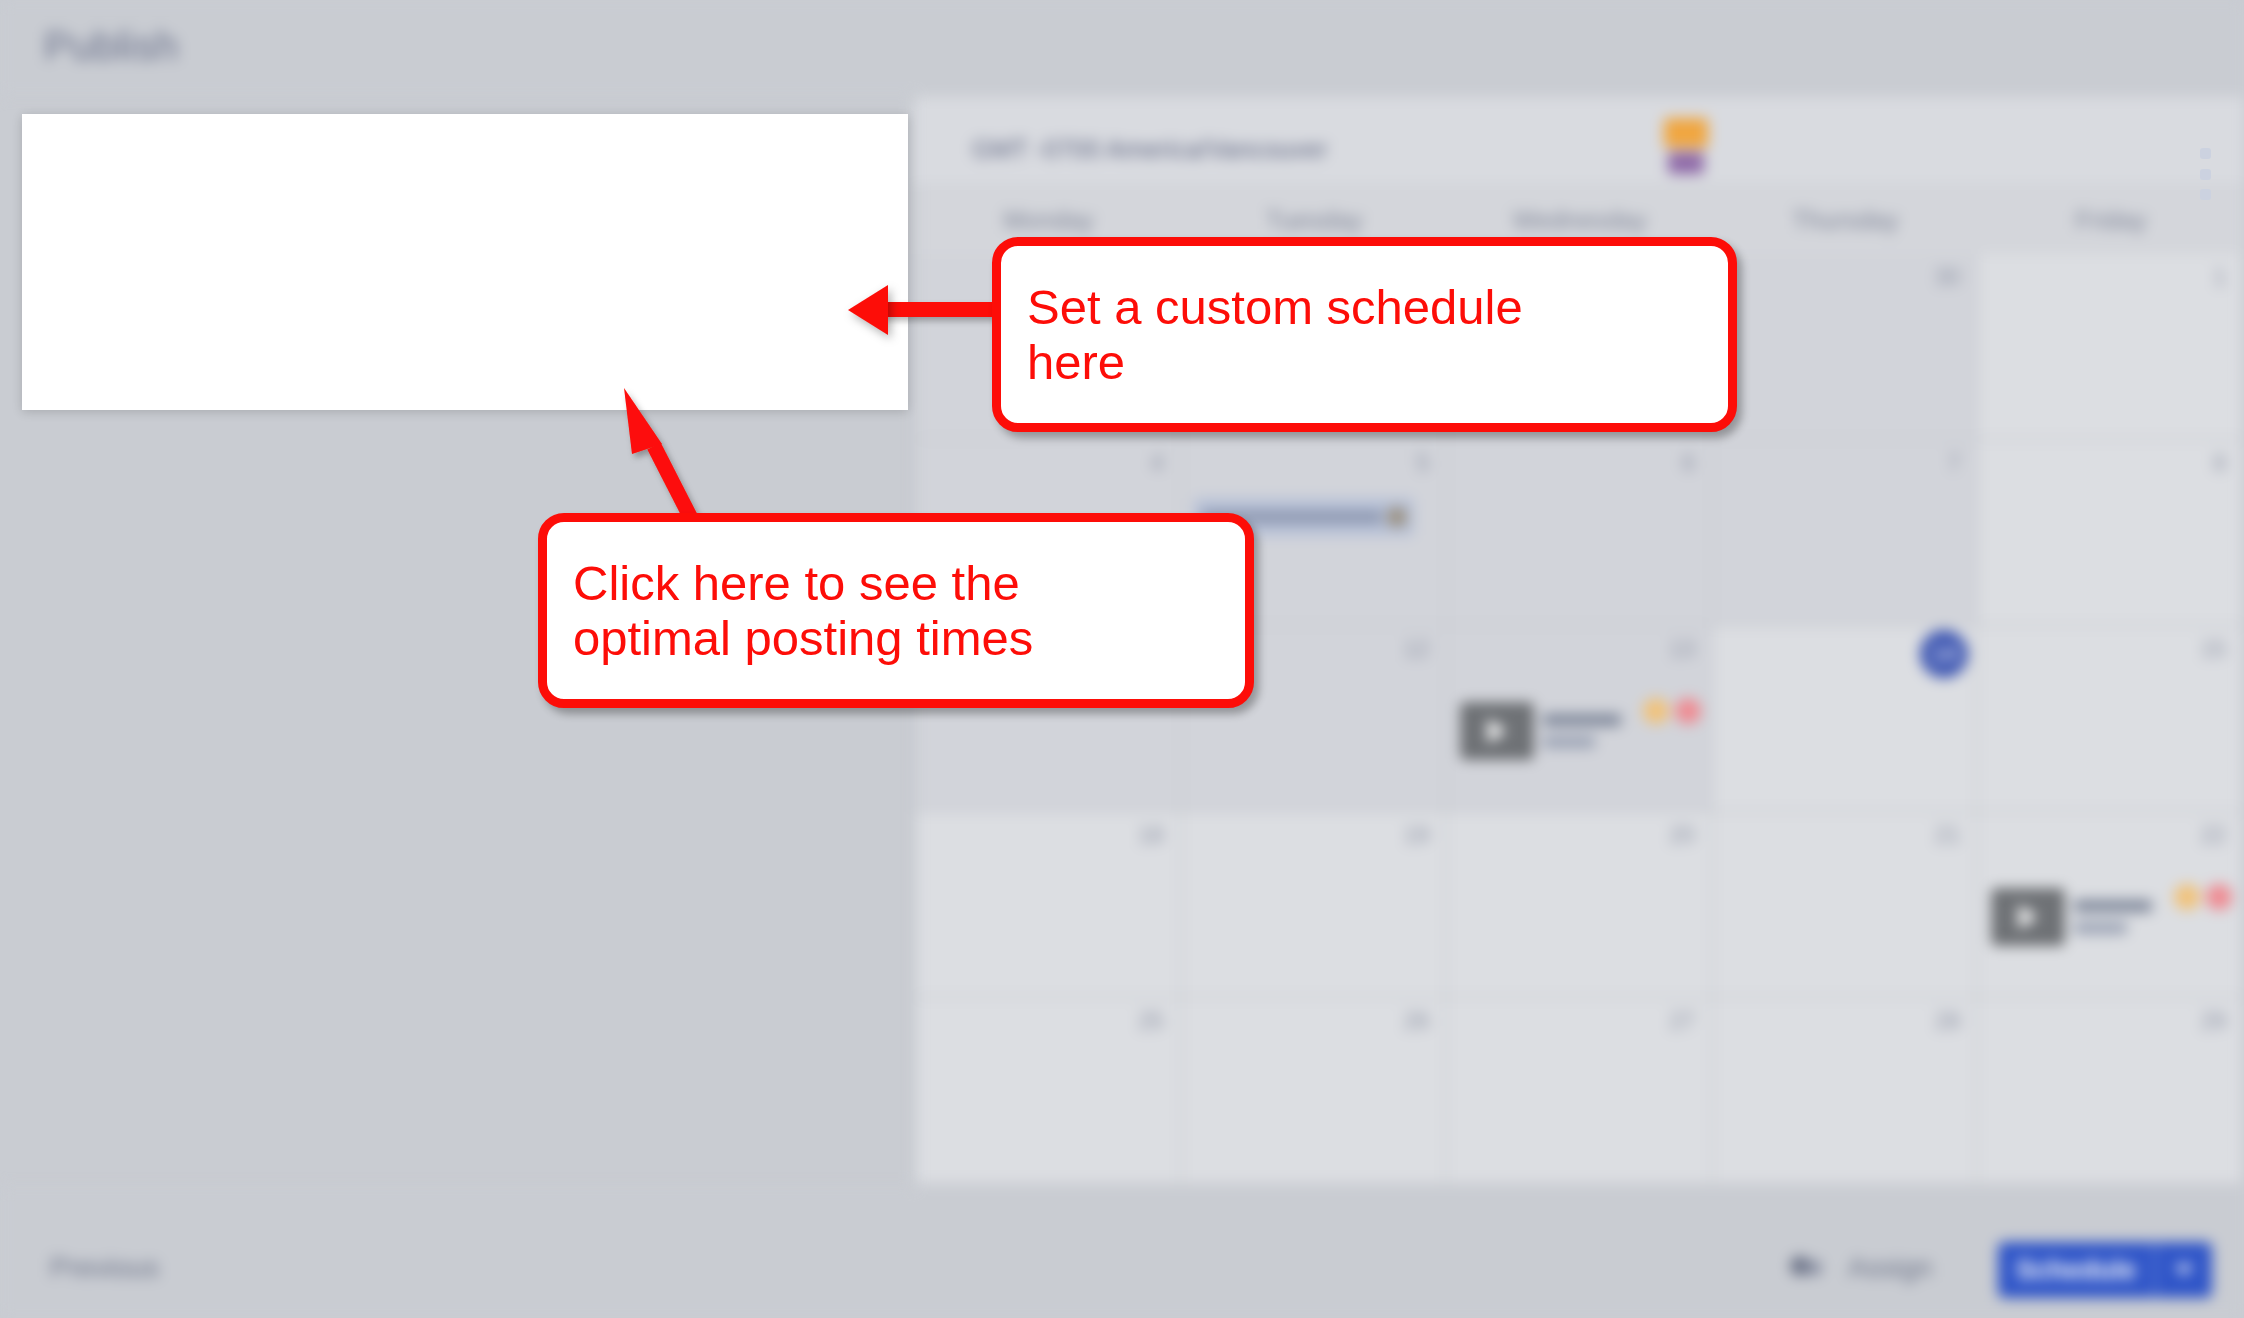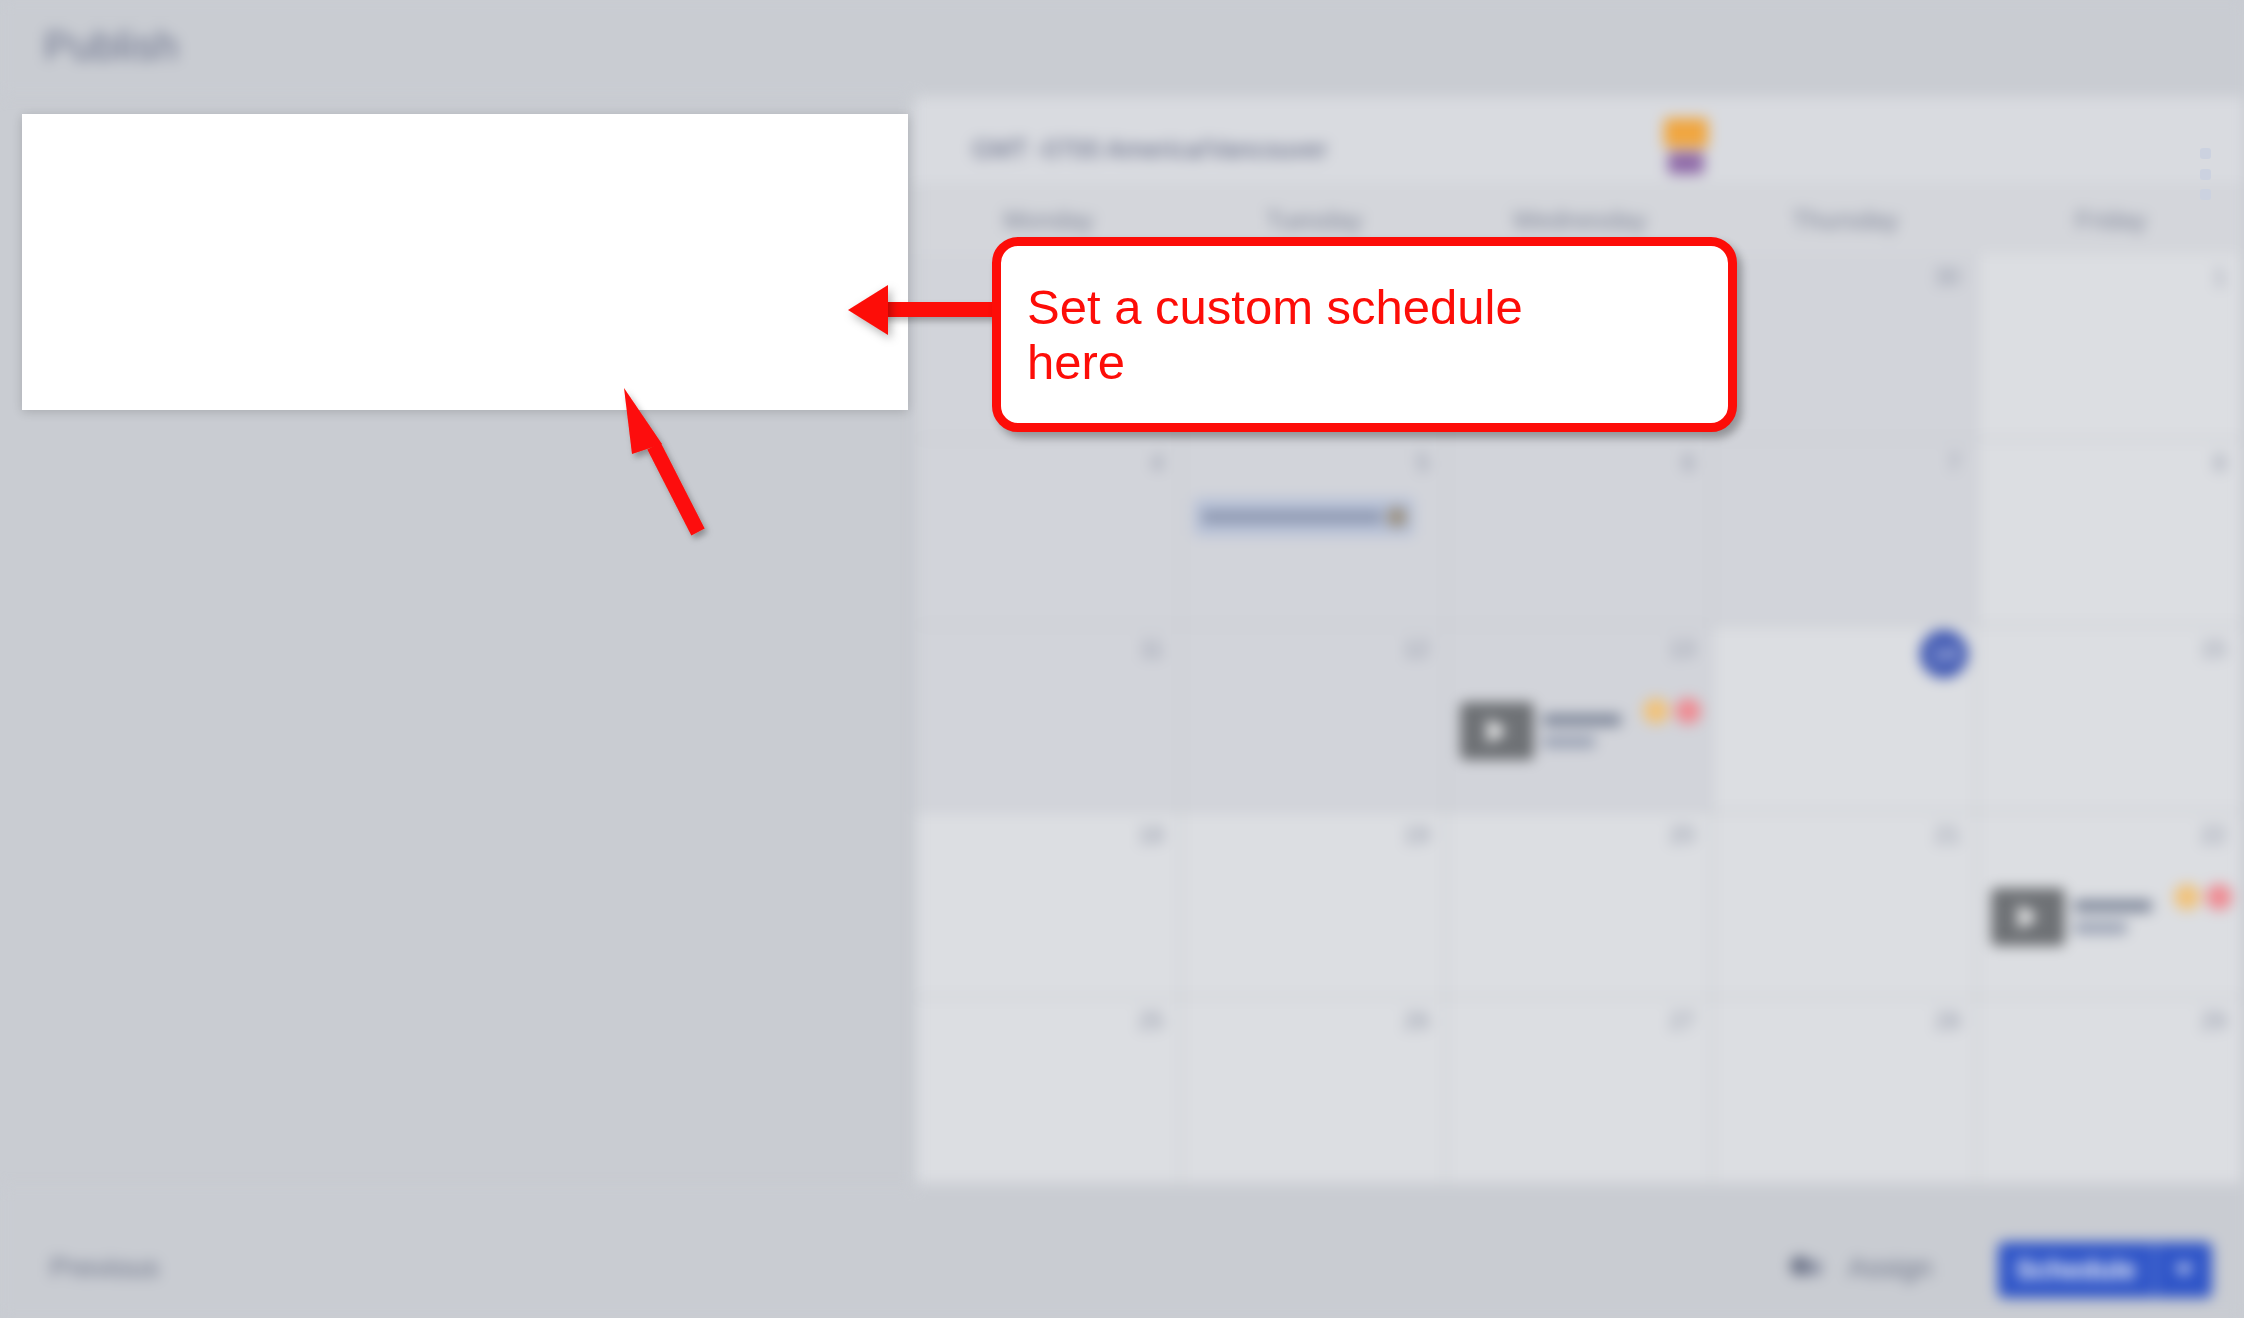--- a/index.html
+++ b/index.html
@@ -683,14 +683,18 @@
       <path d="M118 148 L74 62" stroke="#fd0d08" stroke-width="15" fill="none"></path>
       <path d="M44 4 L82 60 L52 70 Z" fill="#fd0d08"></path>
     </g>
     <defs>
       <filter id="sh2" x="-40%" y="-40%" width="200%" height="200%">
         <feDropShadow dx="3" dy="4" stdDeviation="3" flood-color="#000" flood-opacity="0.3"></feDropShadow>
       </filter>
     </defs>
   </svg>
 
+  <div class="callout" id="callout-bottom">
+    <p>Click here to see the
+optimal posting times</p>
+  </div>
 
 </div>
 
 </body></html>

